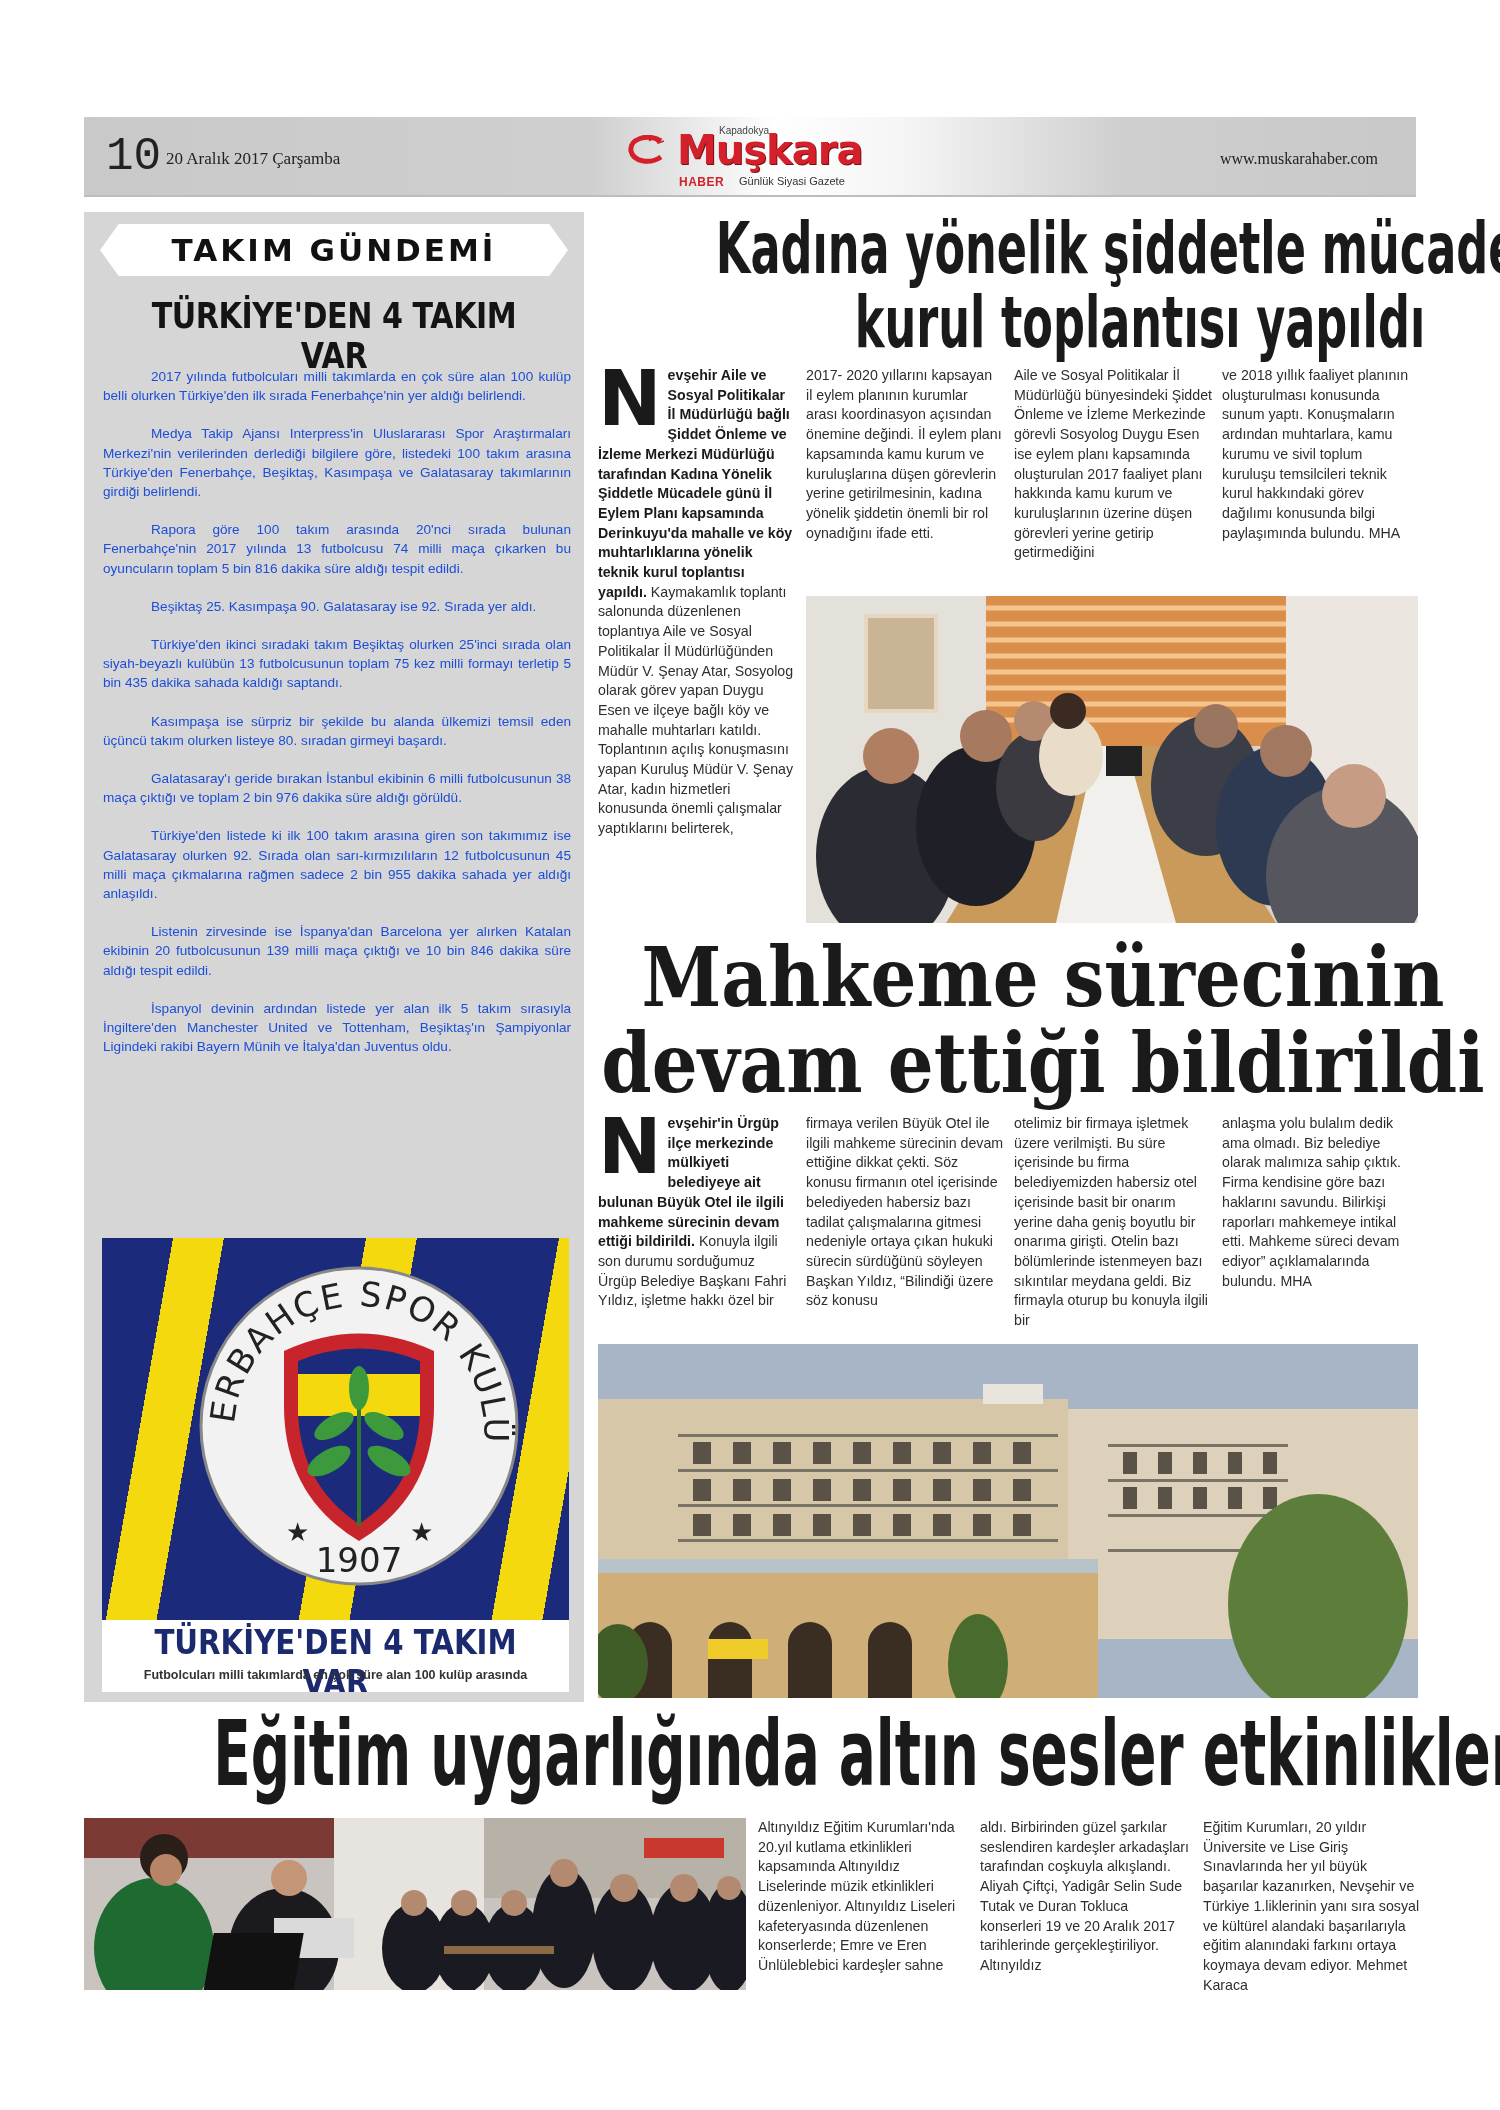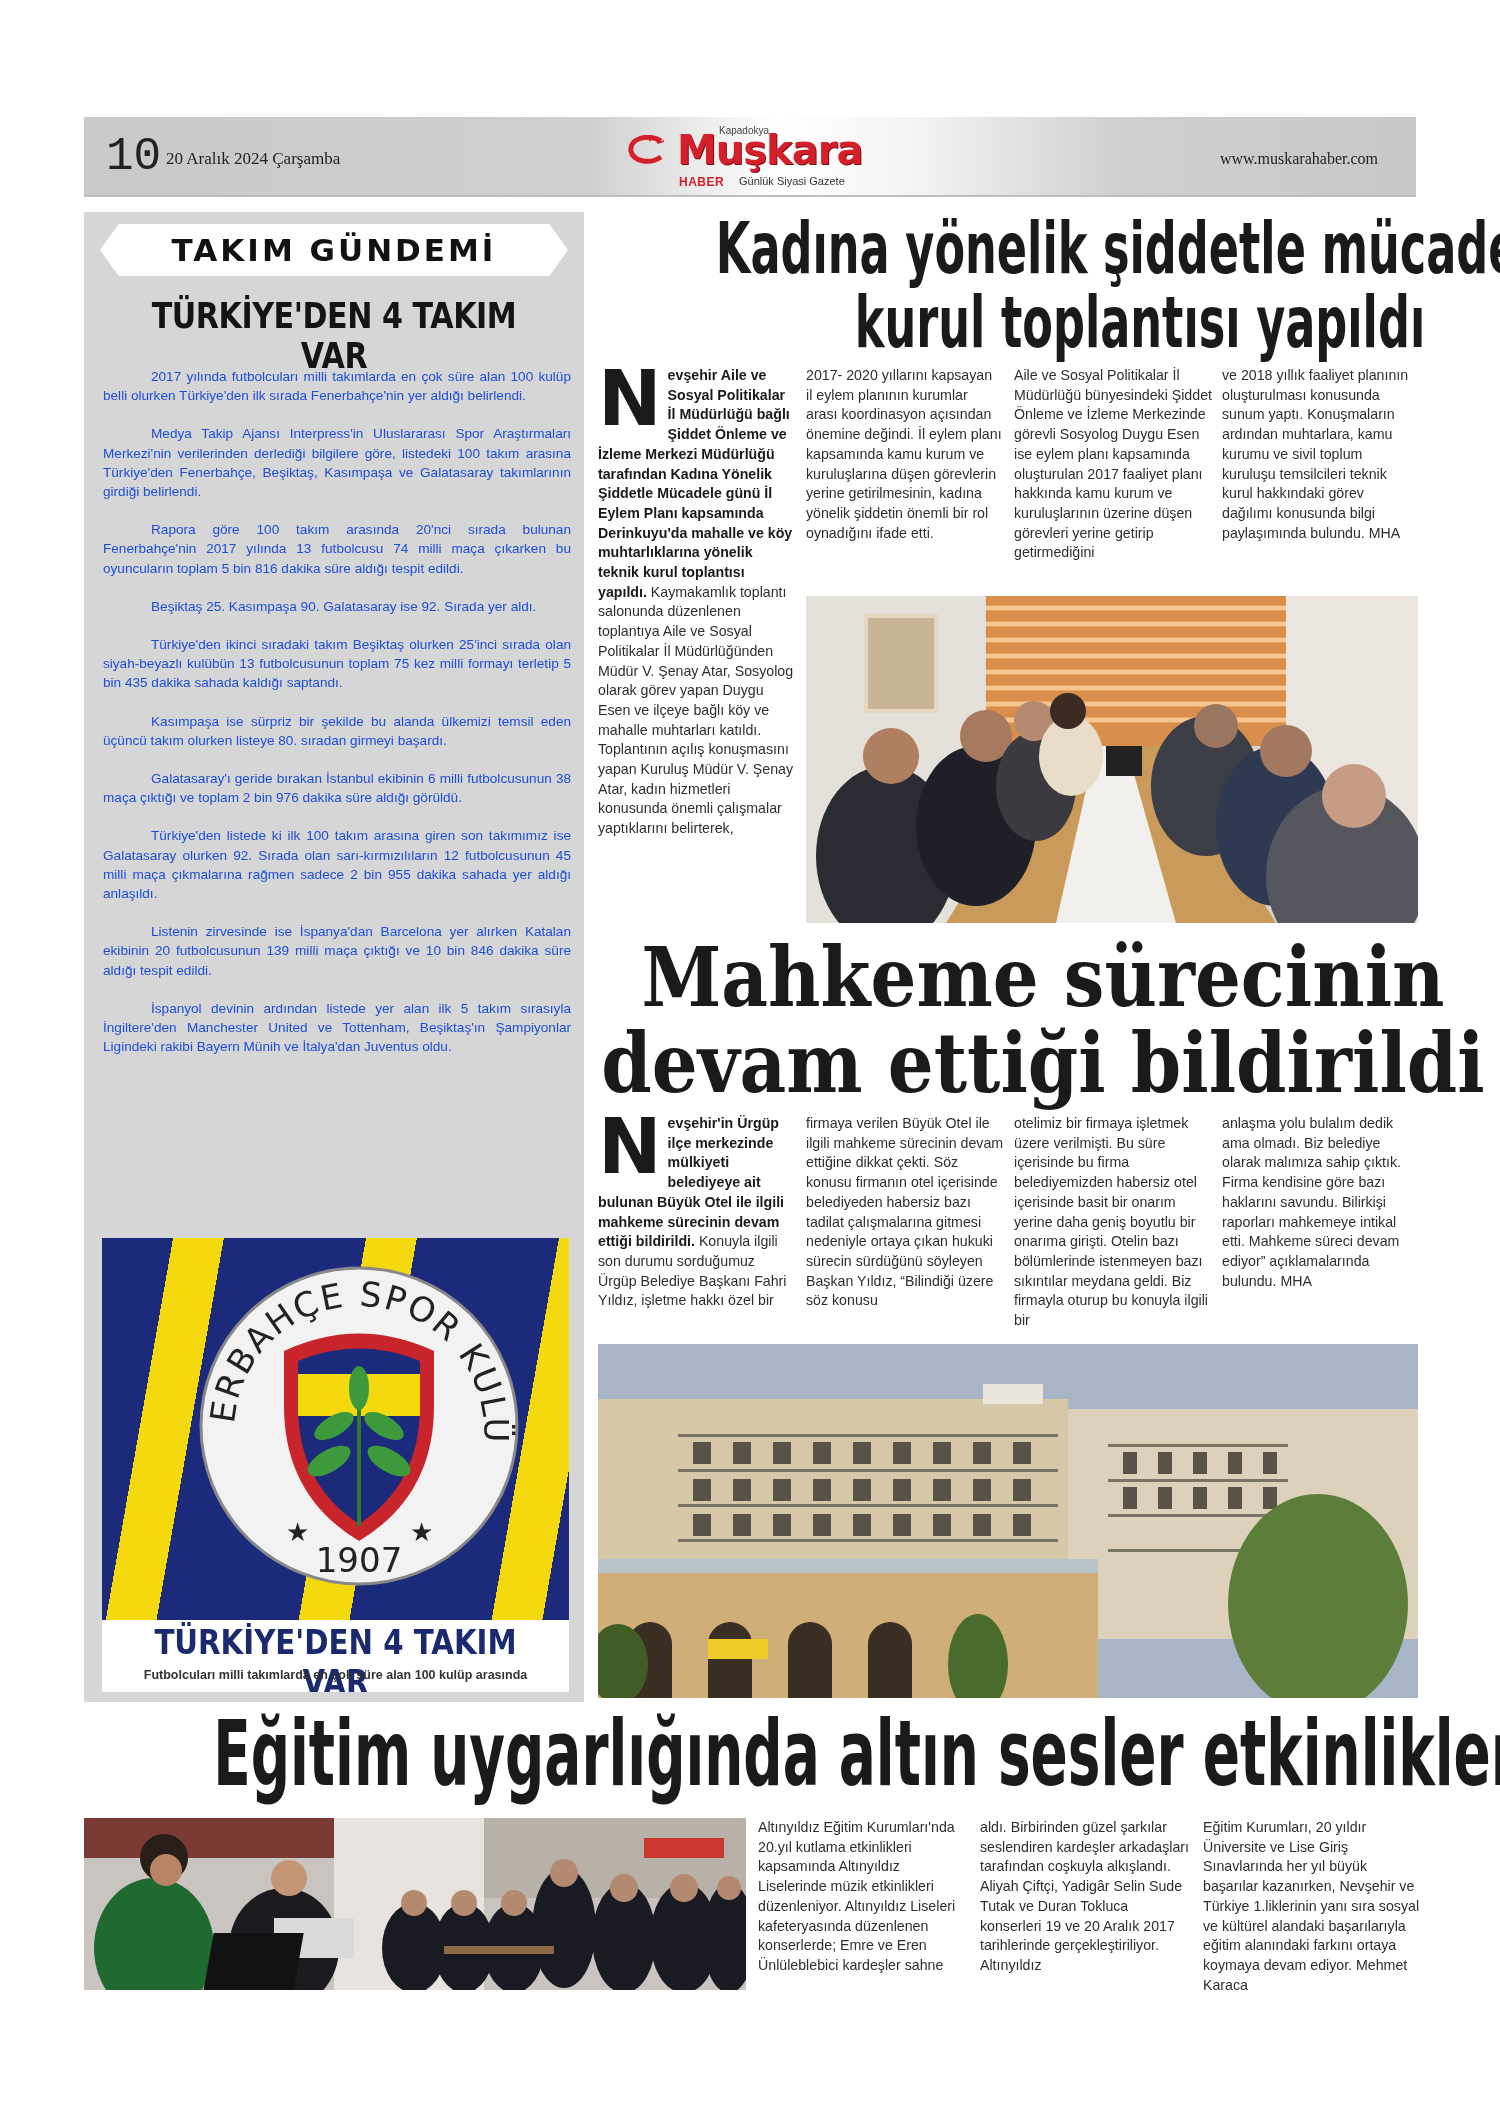--- a/index.html
+++ b/index.html
@@ -53,21 +53,21 @@
   .dropcap { float: left; font-family: "DejaVu Sans", sans-serif; font-weight: bold; font-size: 76px; line-height: 62px; margin: 2px 6px 0 0; color: #1a1a1a; }
 
   .photo { position: absolute; overflow: hidden; }
   .photo svg { display: block; }
 </style>
 </head>
 <body>
 
 <header class="masthead">
   <span class="page-num">10</span>
-  <span class="page-date">20 Aralık 2024 Çarşamba</span>
+  <span class="page-date">20 Aralık 2017 Çarşamba</span>
   <div class="logo">
     <svg class="swirl" viewBox="0 0 40 30">
       <path d="M34 6 C20 -2 2 4 4 16 C6 26 22 30 34 22" fill="none" stroke="#d4202a" stroke-width="5"></path>
       <path d="M22 6 l6 -4 l3 6 l6 -2" fill="none" stroke="#d4202a" stroke-width="1.5"></path>
     </svg>
     <span class="kap">Kapadokya</span>
     <span class="brand">Muşkara</span>
     <span class="haber">HABER</span>
     <span class="tag">Günlük Siyasi Gazete</span>
   </div>

